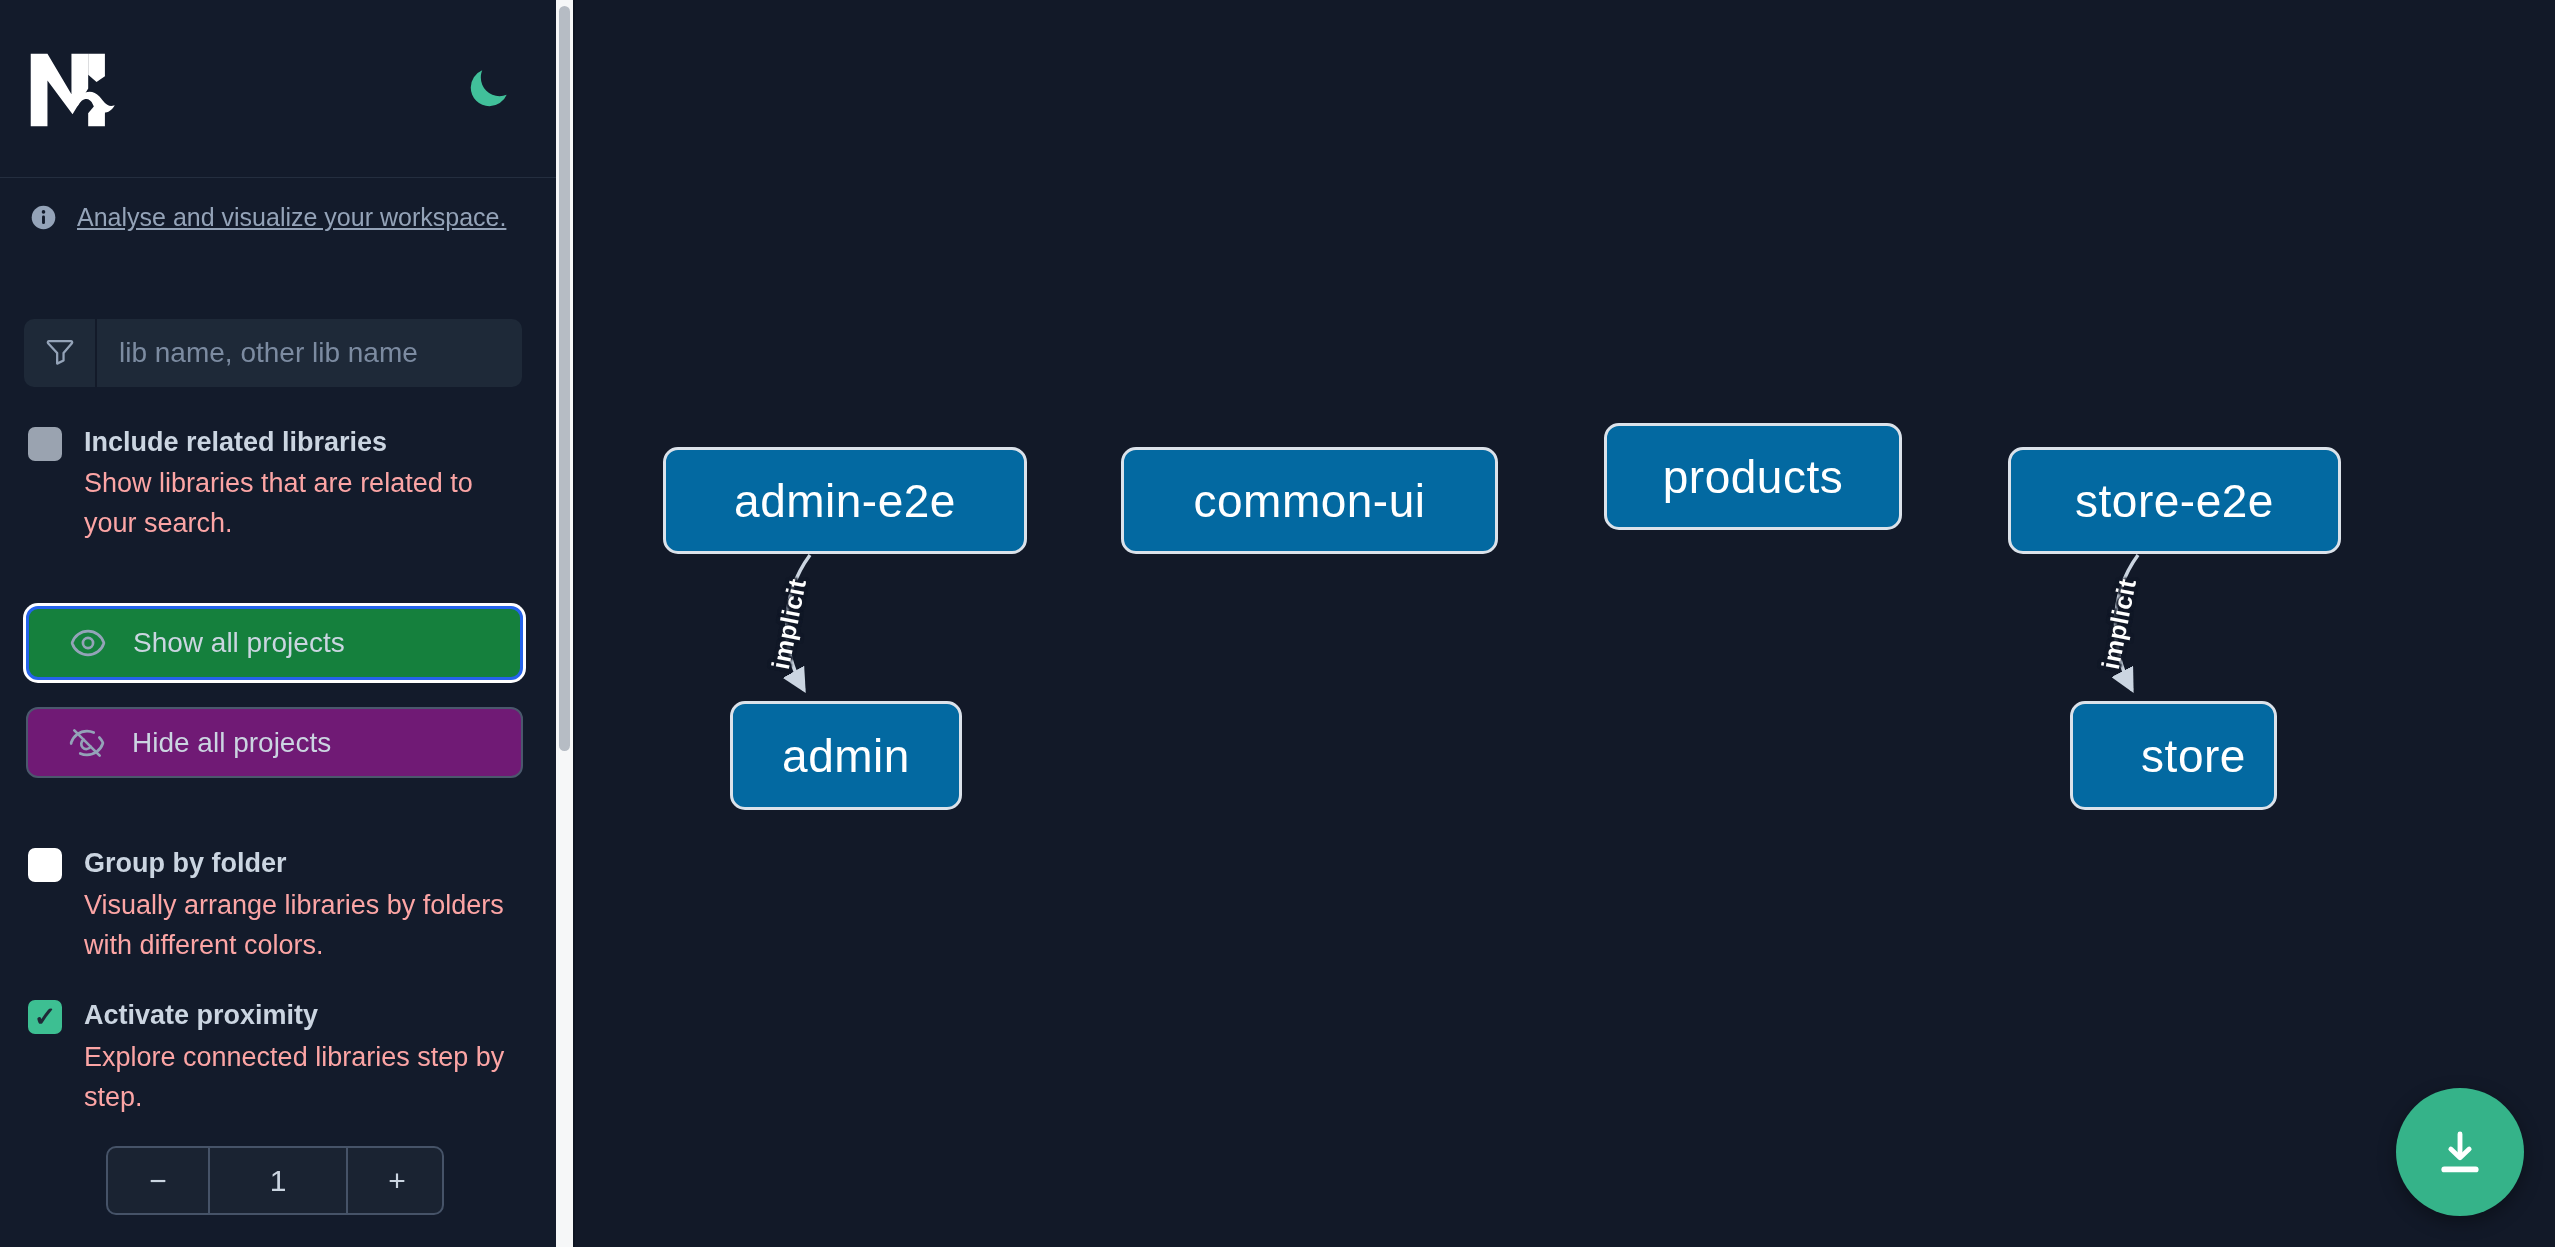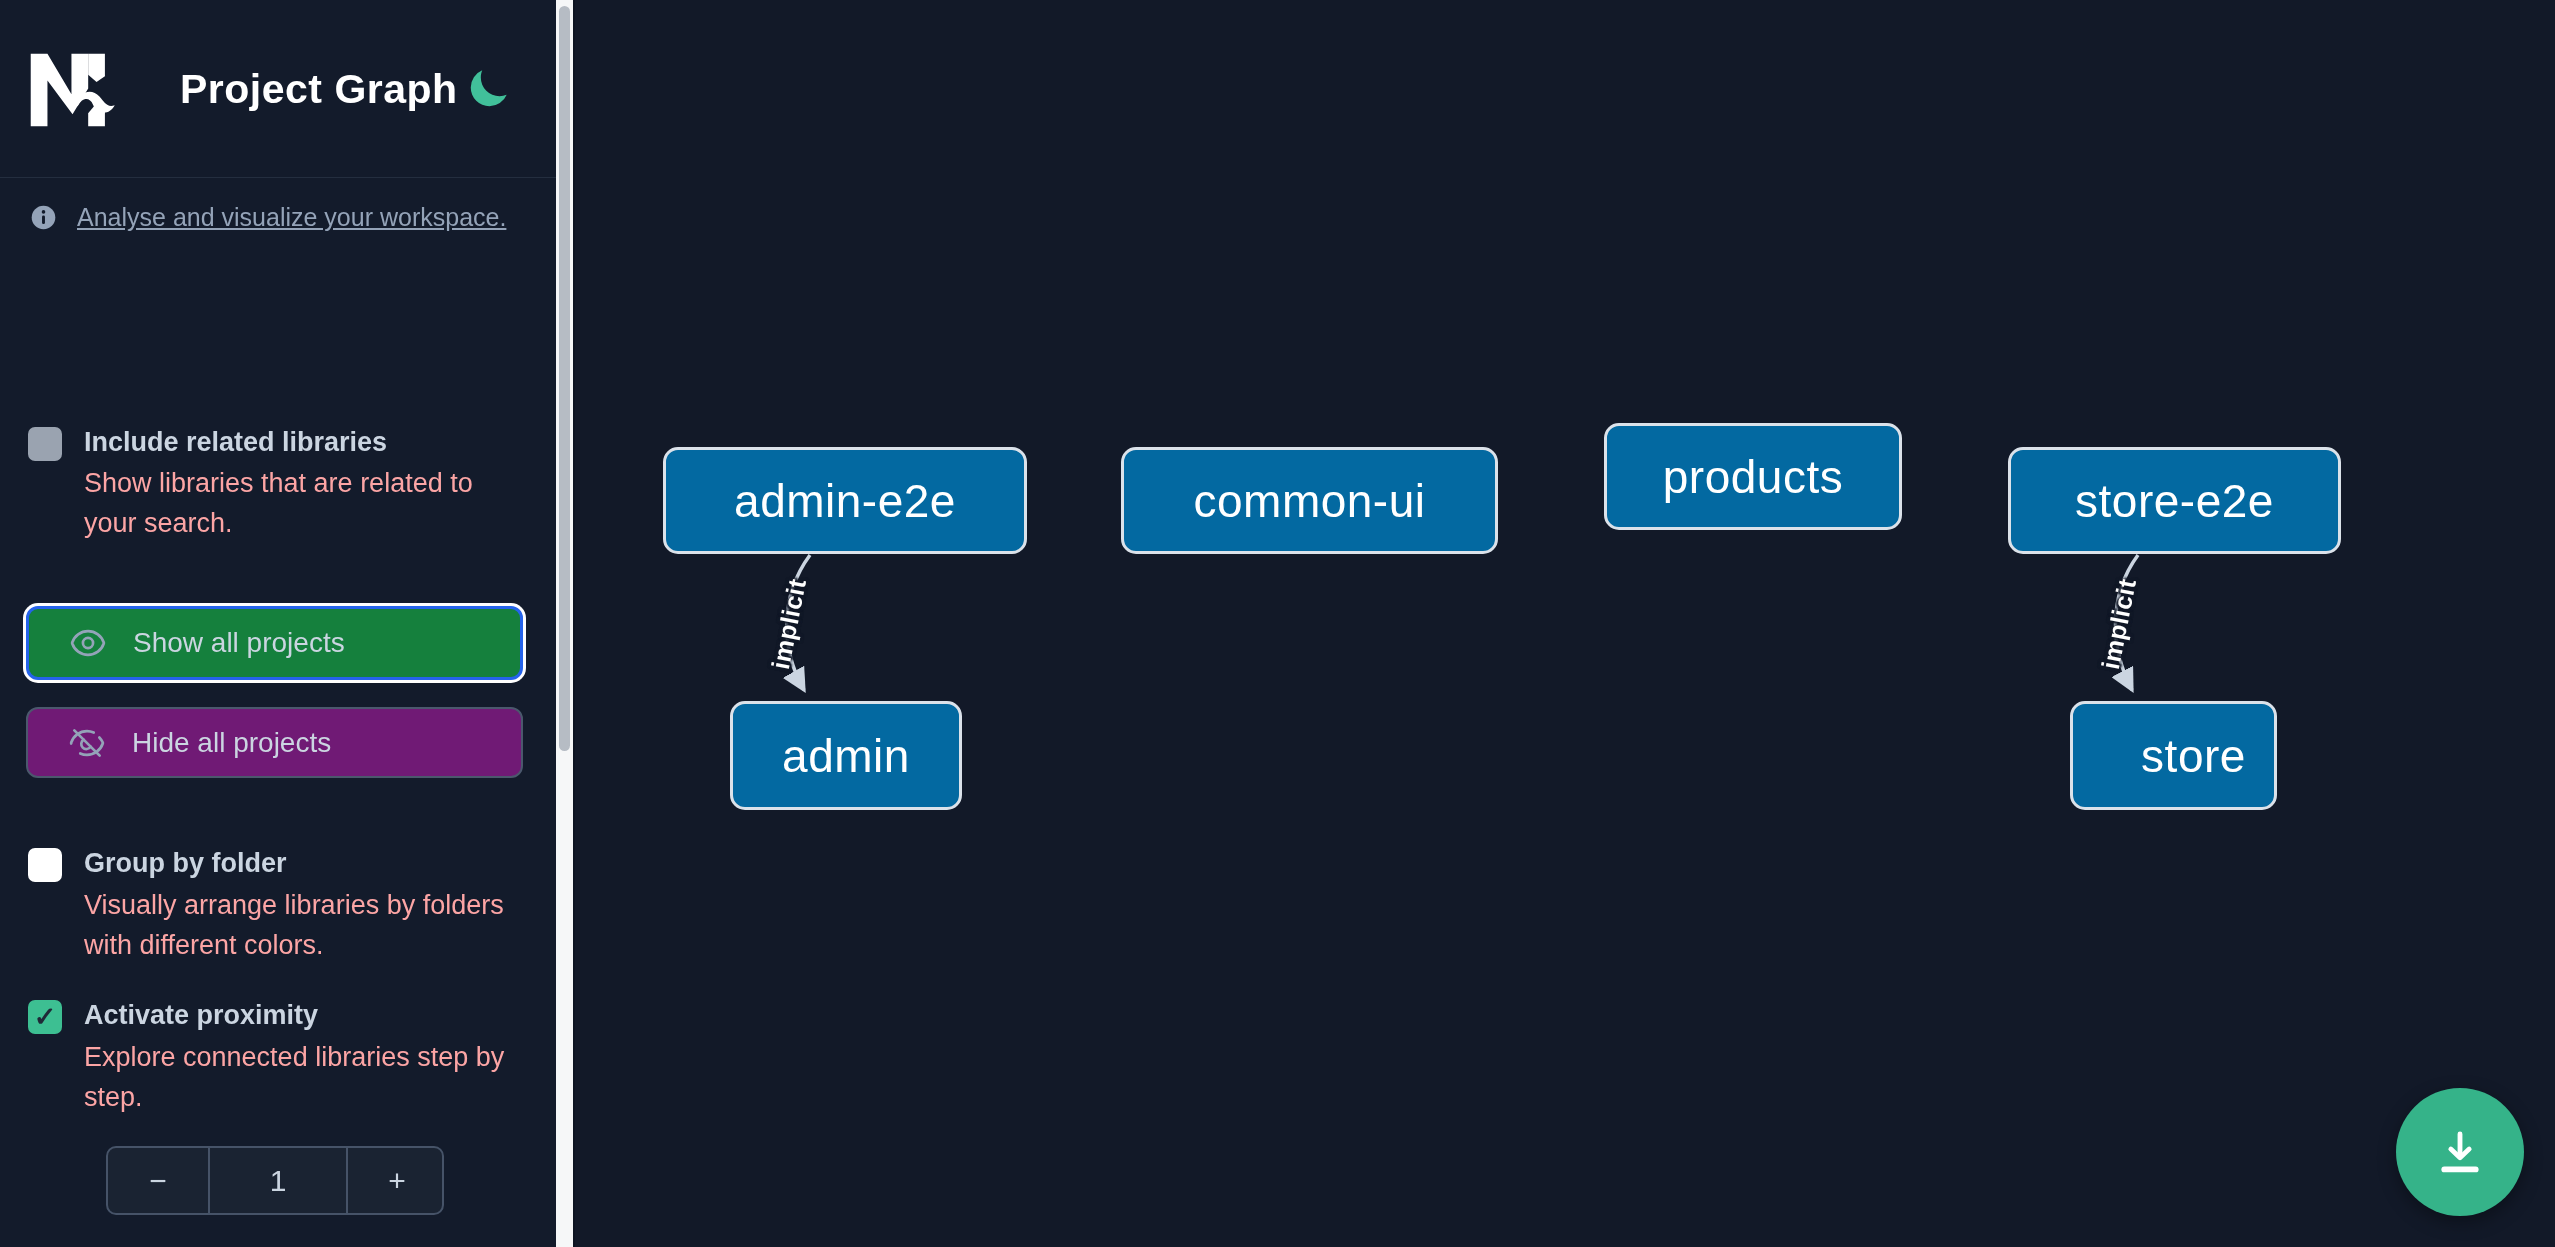--- a/index.html
+++ b/index.html
@@ -135,38 +135,45 @@
 
 <aside class="sidebar">
 
   <div class="app-header">
     <svg class="nx-logo" viewBox="0 0 26 22">
       <path fill="#ffffff" d="M0 21V1h4.6l6.6 11.2V1h4.6v9.6l-4.3 7.1L4.6 8.4V21H0z"></path>
       <path fill="#ffffff" d="M11.8 14.9c2.1-3.9 5.1-4.2 7.1-2.1 1.4 1.5 2 3.1 4.2 2.4-1.5 2.9-4.8 2.6-6-.2-.9-2.2-3-2-4.2.5l-1.1-.6z"></path>
       <path fill="#ffffff" d="M15.8 1h4.6v6.2l-2.3 1.6-2.3-2V1z"></path>
       <path fill="#ffffff" d="M20.4 14.8V21h-4.6v-3.6l2.4-2.9 2.2.3z"></path>
     </svg>
-    <div class="page-title">Project Graph</div>
     <button class="theme-toggle">
       <svg width="46" height="46" viewBox="0 0 24 24">
         <path fill="#41c09a" d="M21.752 15.002A9.718 9.718 0 0118 15.75 9.75 9.75 0 018.25 6c0-1.33.266-2.597.748-3.752A9.753 9.753 0 003 11.25 9.75 9.75 0 0012.75 21a9.753 9.753 0 009.002-5.998z"></path>
       </svg>
     </button>
     <div class="header-divider"></div>
   </div>
 
   <div class="tagline-row">
     <svg width="27" height="27" viewBox="0 0 24 24">
       <circle cx="12" cy="12" r="10.5" fill="#94a3b8"></circle>
       <rect x="10.7" y="10.2" width="2.6" height="7.6" rx="1.2" fill="#131b2b"></rect>
       <circle cx="12" cy="7" r="1.6" fill="#131b2b"></circle>
     </svg>
     <span class="tagline">Analyse and visualize your workspace.</span>
   </div>
 
+  <div class="filter-bar">
+    <span class="filter-icon-cell">
+      <svg width="34" height="34" viewBox="0 0 24 24" fill="none" stroke="#94a3b8" stroke-width="1.6" stroke-linejoin="round" stroke-linecap="round">
+        <path d="M3.6 5.1c-.5-.6-.1-1.5.67-1.5h15.46c.77 0 1.17.9.67 1.5l-5.9 6.9v5.3l-4.5 2.2v-7.5L3.6 5.1z"></path>
+      </svg>
+    </span>
+    <input class="filter-input" type="text" placeholder="lib name, other lib name" style="">
+  </div>
 
   <button class="opt-checkbox cb-gray" style="top:427px"></button>
   <div class="opt-label" style="top:422px">Include related libraries</div>
   <div class="opt-desc" style="top:463px">Show libraries that are related to your search.</div>
 
   <button class="side-button btn-show">
     <svg width="38" height="38" viewBox="0 0 24 24" fill="none" stroke="#94a3b8" stroke-width="1.7" stroke-linecap="round" stroke-linejoin="round">
       <path d="M2.04 12.32a1.1 1.1 0 010-.64C3.42 7.51 7.36 4.5 12 4.5s8.57 3.01 9.96 7.18c.07.21.07.43 0 .64C20.58 16.49 16.64 19.5 12 19.5S3.43 16.49 2.04 12.32z"></path>
       <circle cx="12" cy="12" r="3.2"></circle>
     </svg>

